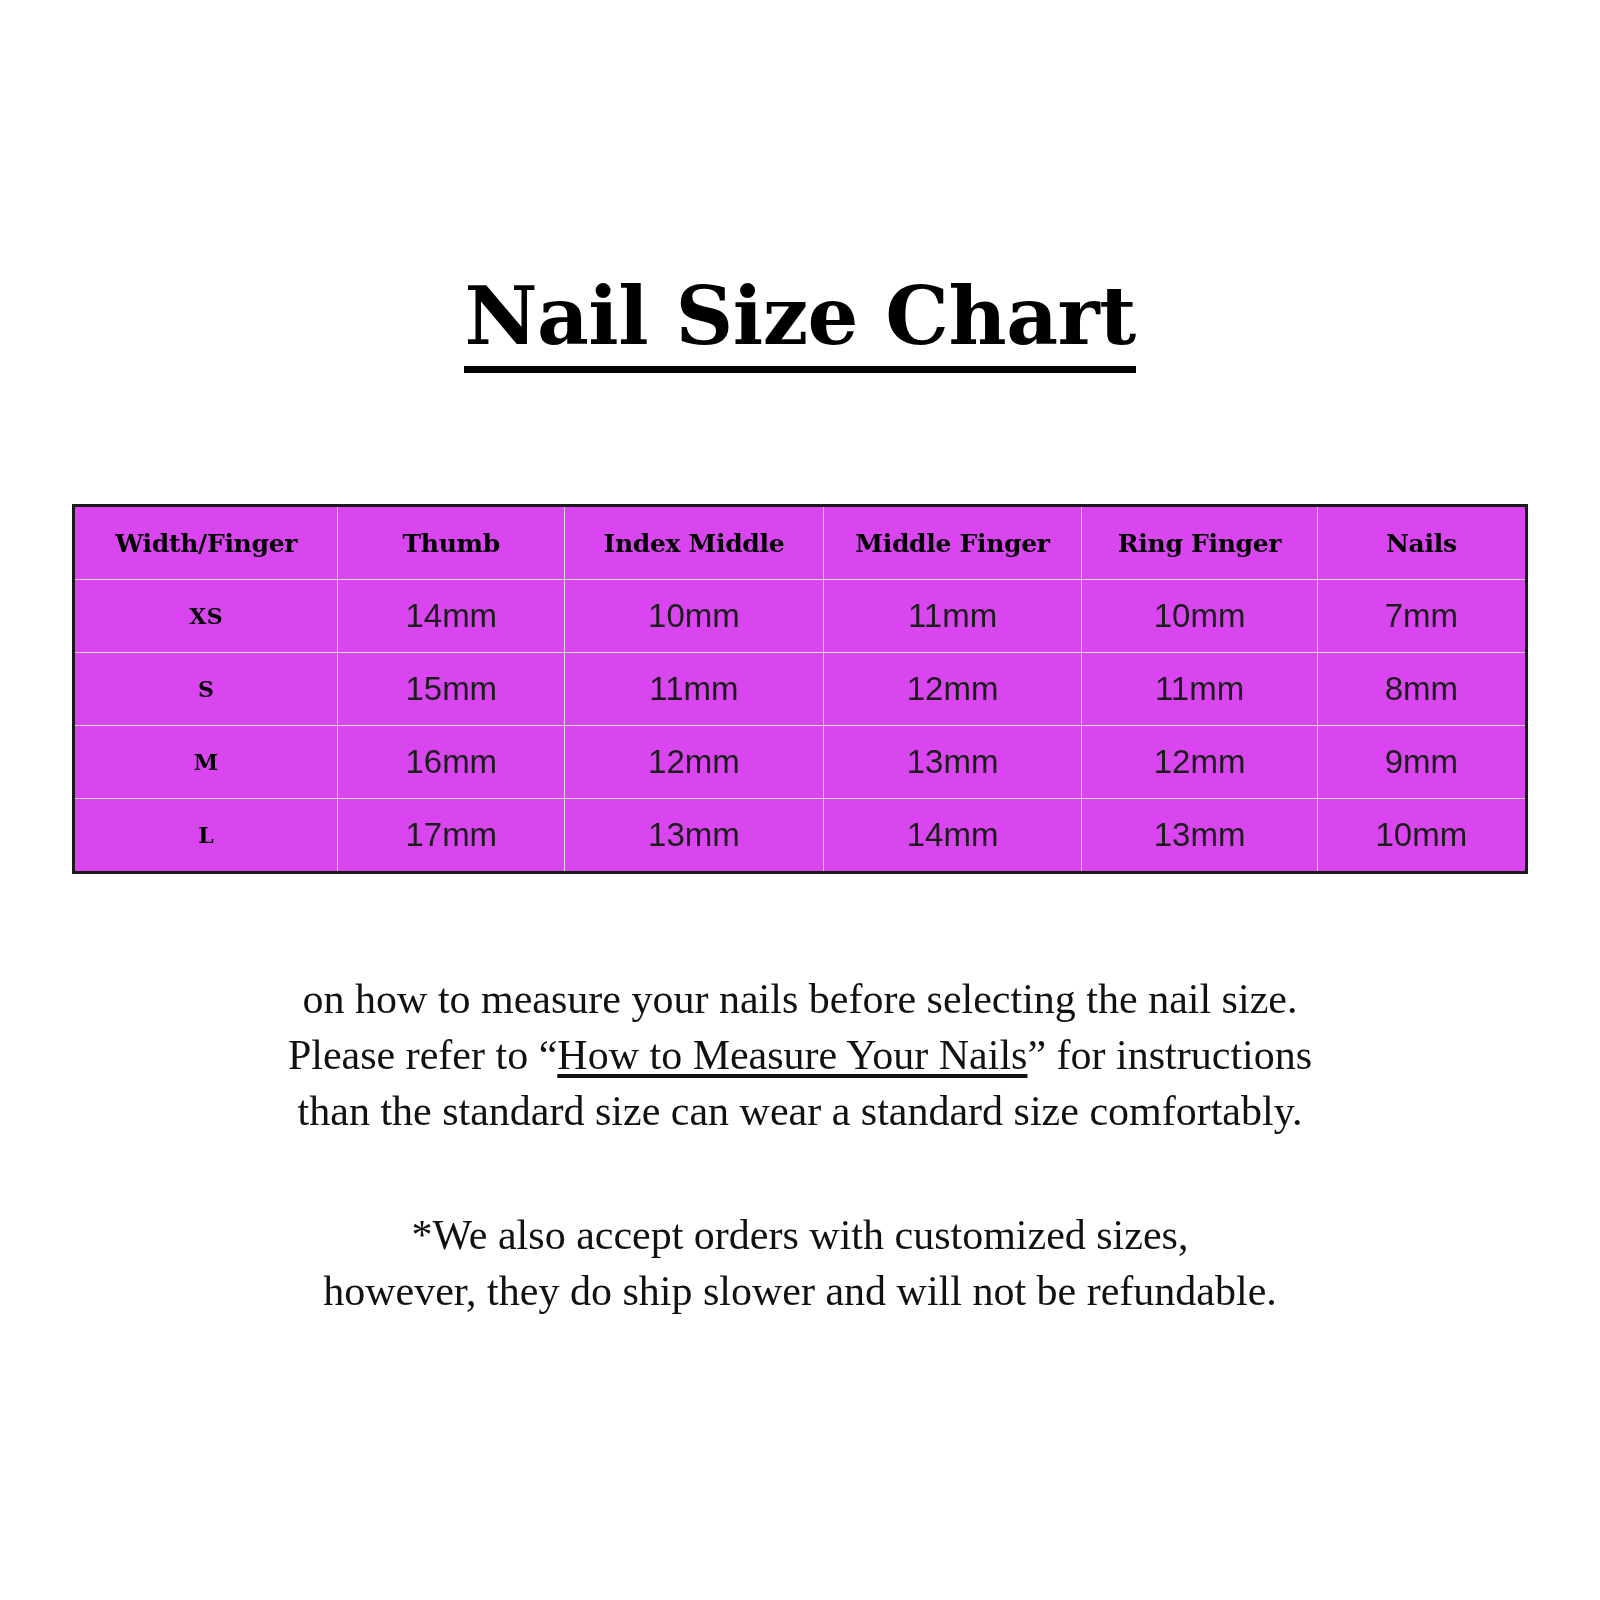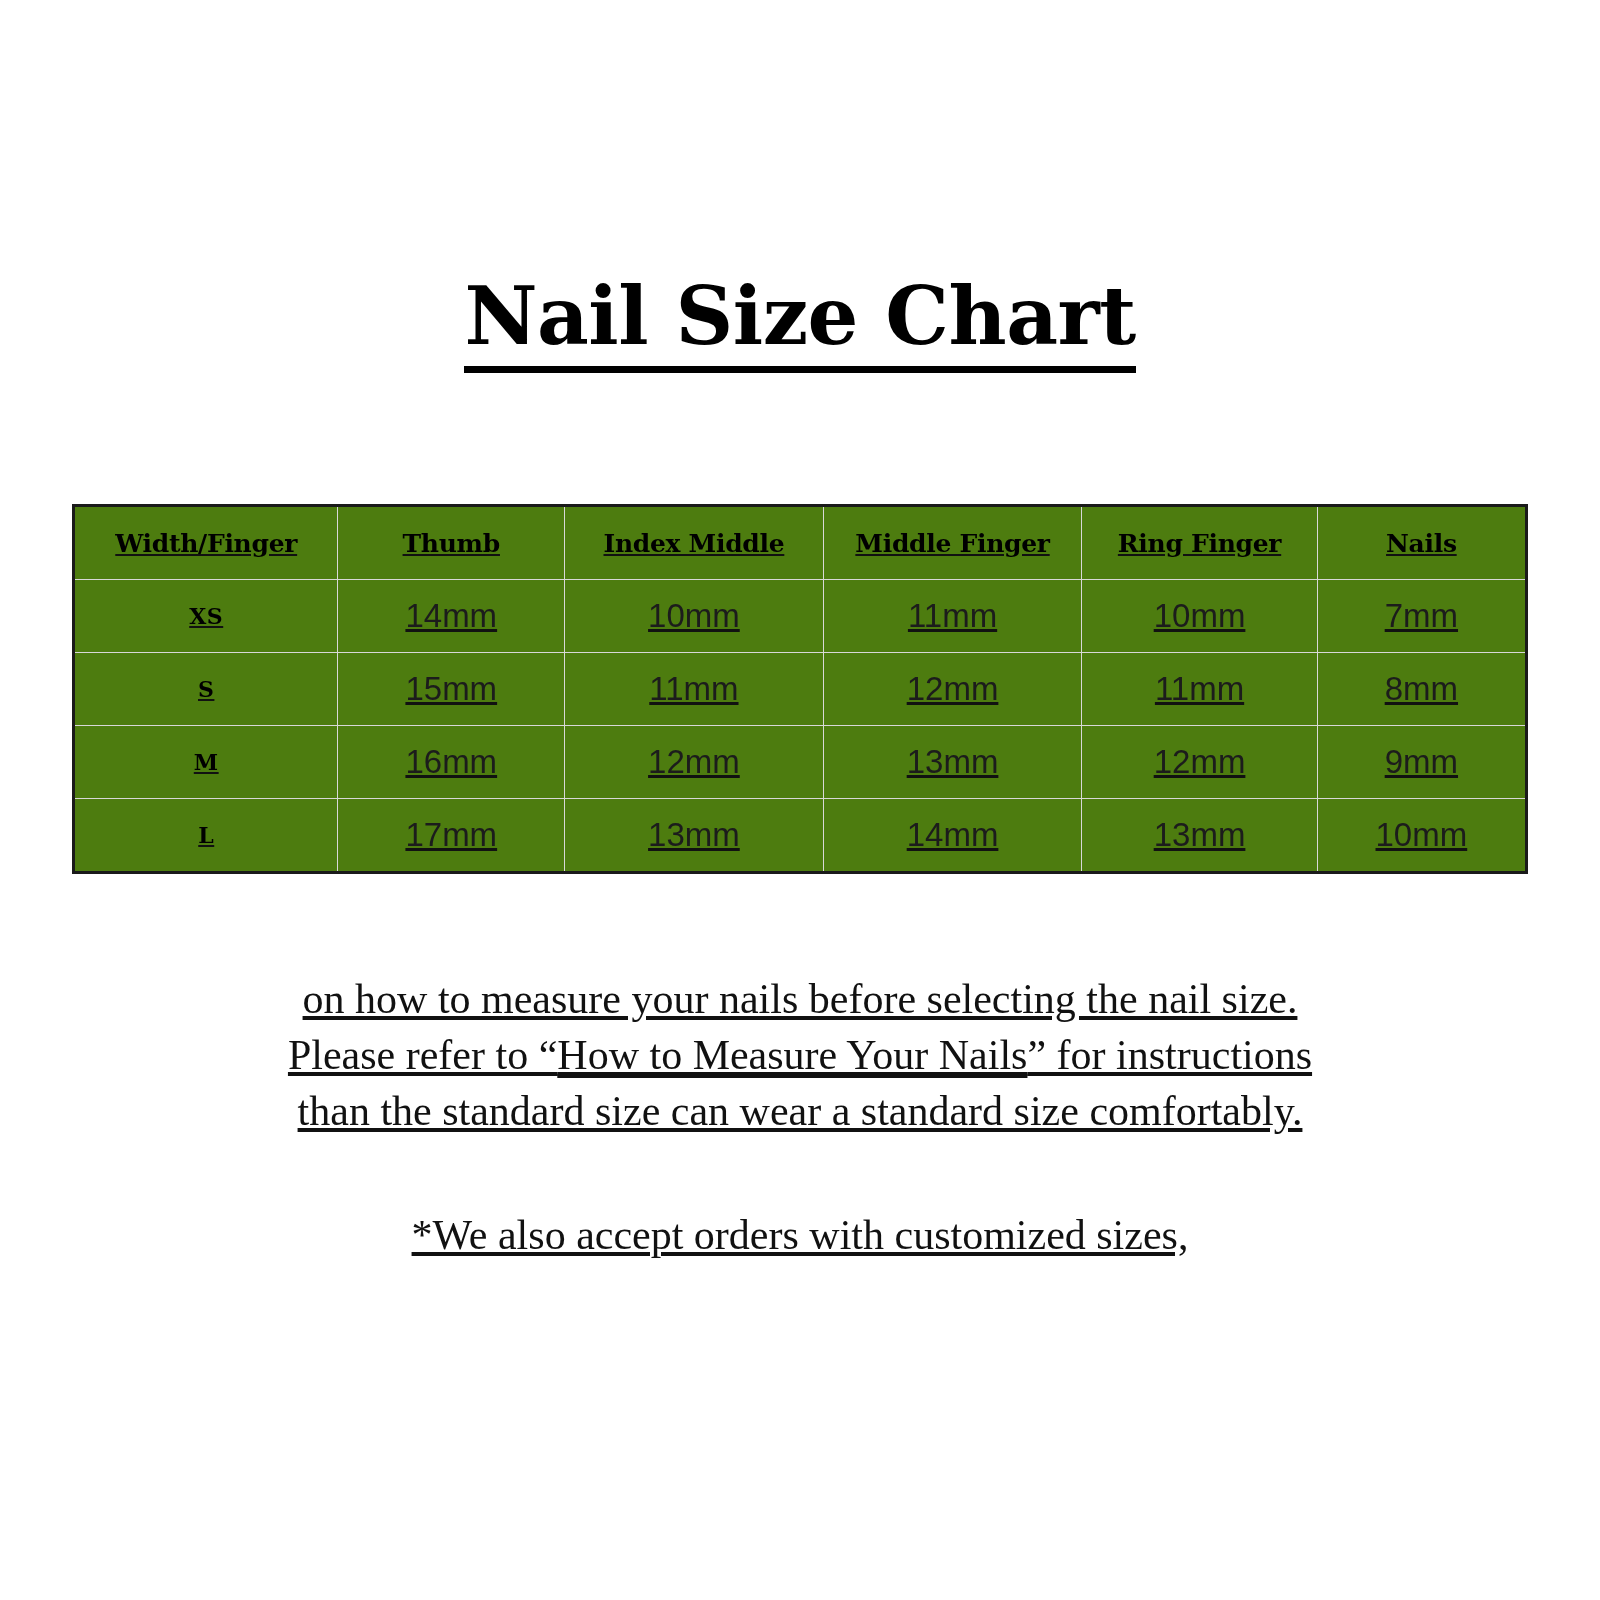--- a/index.html
+++ b/index.html
@@ -12,21 +12,20 @@
     background: #ffffff;
     font-family: "Liberation Serif", serif;
     color: #111111;
     overflow: hidden;
   }
   .page {
     width: 1600px;
     height: 1368px;
     position: relative;
     box-sizing: border-box;
-    text-decoration: underline;
   }
 
   
   .title-wrap {
     text-align: center;
     padding-top: 222px;
   }
   .title {
     display: inline-block;
     font-family: "DejaVu Serif", serif;
@@ -42,21 +41,21 @@
   
   .table-wrap {
     margin: 0 auto;
     margin-top: 78px;
     width: 1456px;
   }
   table.size-chart {
     width: 100%;
     border-collapse: collapse;
     border: 3px solid #1a1a1a;
-    background: #4d7c0f;
+    background: #d946ef;
     table-layout: fixed;
     margin-top: 48px;
   }
   table.size-chart th,
   table.size-chart td {
     border: 1px solid #d8d8d8;
     text-align: center;
     vertical-align: middle;
   }
   table.size-chart thead th {
@@ -176,16 +175,17 @@
     <div class="note-block-1">
       <span class="nowrap-line">on how to measure your nails before selecting the nail size.</span>
       <span class="nowrap-line">
         <span>Please refer to “</span><span class="u">How to Measure Your Nails</span><span>” for instructions</span>
       </span>
       <span class="nowrap-line">than the standard size can wear a standard size comfortably.</span>
     </div>
 
     <div class="note-block-2">
       <span class="nowrap-line">*We also accept orders with customized sizes,</span>
+      <span class="nowrap-line">however, they do ship slower and will not be refundable.</span>
     </div>
   </div>
 
 </div>
 
 </body></html>

